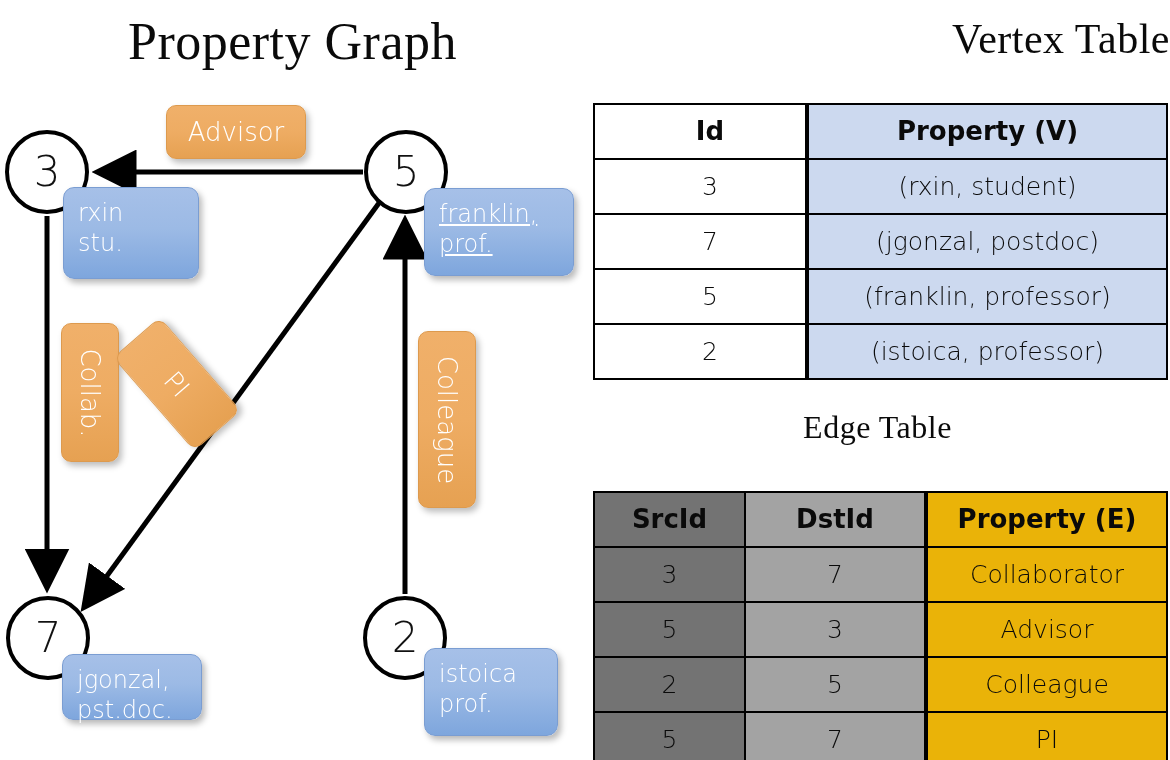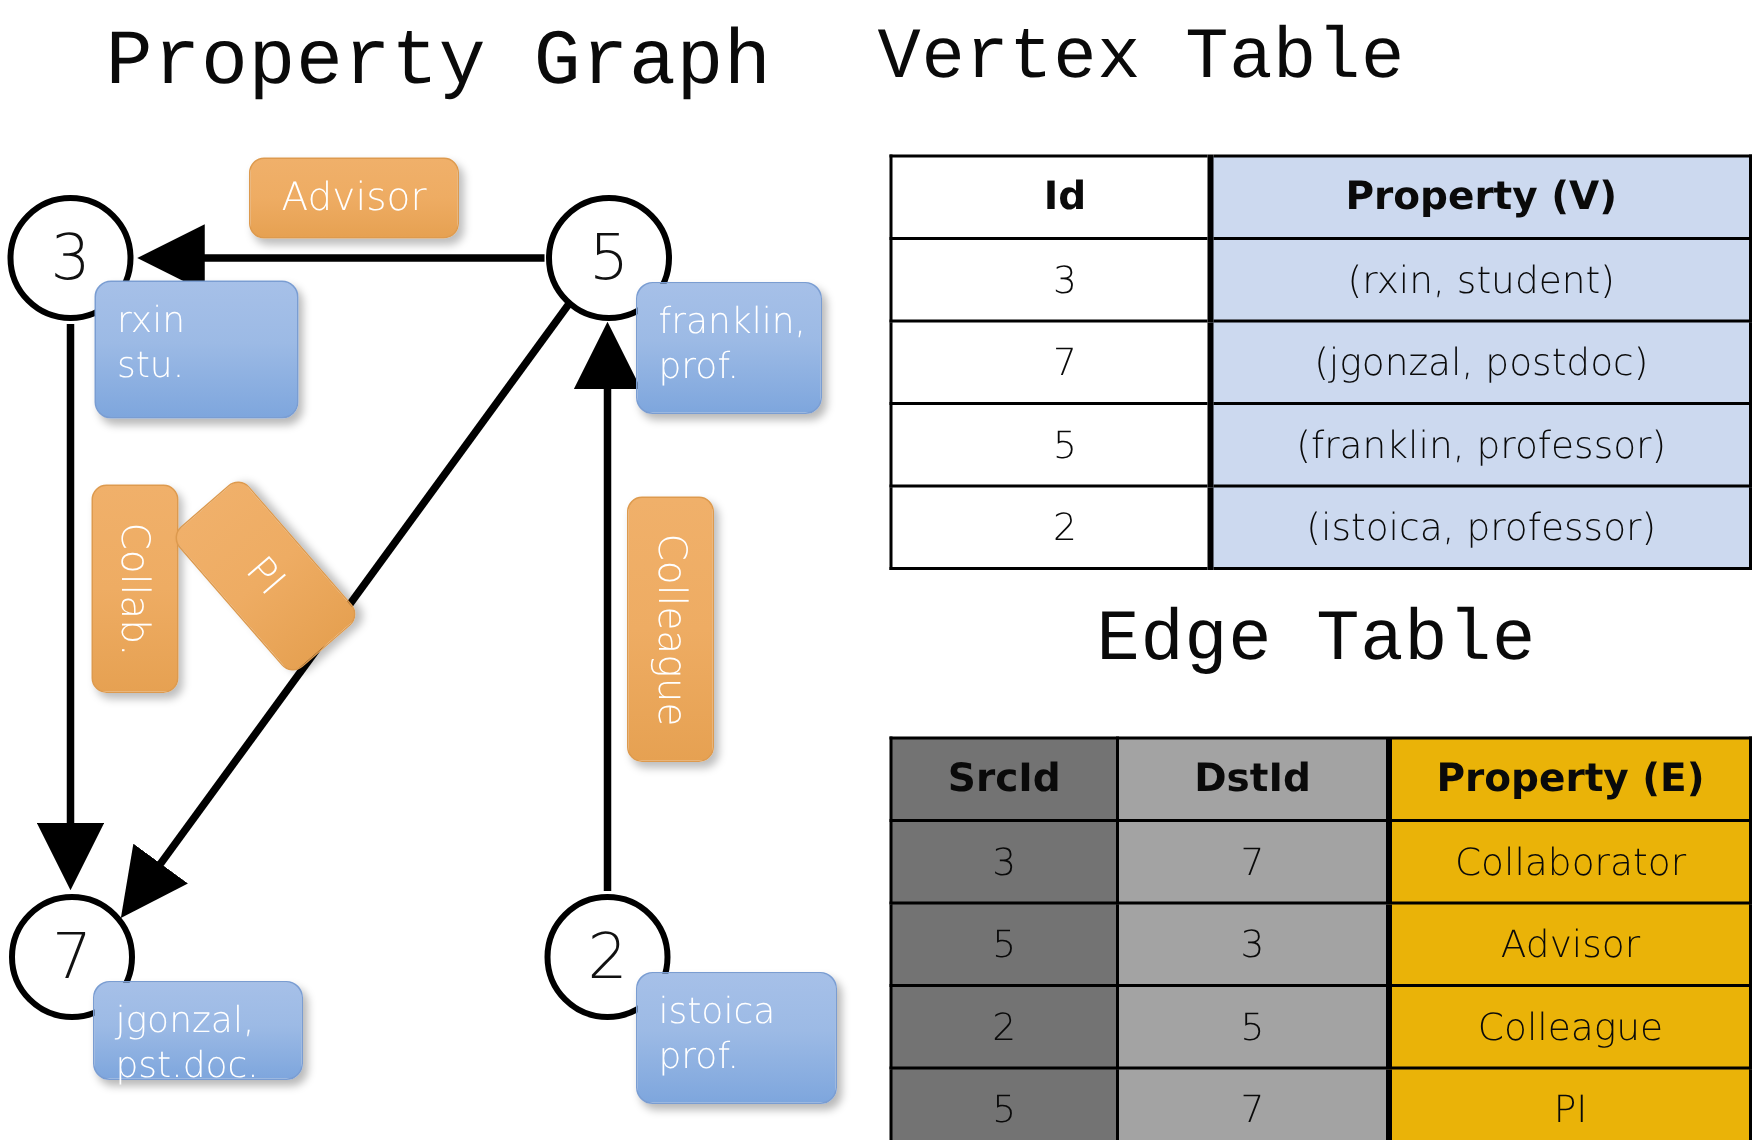--- a/index.html
+++ b/index.html
@@ -12,42 +12,42 @@
     height: 760px;
     position: relative;
     overflow: hidden;
     font-family: "Liberation Sans", sans-serif;
     color: #000000;
   }
 
   
   .title {
     position: absolute;
-    font-family: Liberation Mono, monospace;
+    font-family: Liberation Serif, serif;
     font-weight: 300;
     color: #0a0a0a;
     white-space: nowrap;
     letter-spacing: 0.5px;
   }
   #title-property-graph {
     left: 0; top: 14px; width: 585px;
     text-align: center;
     font-size: 52px;
     line-height: 56px;
   }
   #title-vertex-table {
     left: 585px; top: 12px; width: 585px;
-    text-align: left;
-    font-size: 48px;
+    text-align: right;
+    font-size: 42px;
     line-height: 54px;
   }
   #title-edge-table {
     left: 585px; top: 400px; width: 585px;
     text-align: center;
-    font-size: 48px;
+    font-size: 32px;
     line-height: 54px;
   }
 
   
   #graph-panel {
     position: absolute;
     left: 0; top: 0;
     width: 585px; height: 760px;
   }
   #graph-edges {
@@ -91,21 +91,21 @@
     box-sizing: border-box;
     color: #ffffff;
     font-family: "DejaVu Sans", sans-serif;
     font-weight: 300;
     font-size: 24px;
     line-height: 30px;
     padding: 10px 0 0 14px;
     z-index: 4;
   }
   #vbox-rxin     { left: 63px;  top: 187px; width: 136px; height: 92px; }
-  #vbox-franklin { left: 424px; top: 188px; width: 124px; height: 88px; }
+  #vbox-franklin { left: 424px; top: 188px; width: 150px; height: 88px; text-decoration: underline; }
   #vbox-jgonzal  { left: 62px;  top: 654px; width: 140px; height: 66px; }
   #vbox-istoica  { left: 424px; top: 648px; width: 134px; height: 88px; }
   .prop-box-blue .line { display: block; }
 
   
   .prop-box-orange {
     position: absolute;
     background: linear-gradient(to bottom, #f0b06a 0%, #eeac63 50%, #e6a152 100%);
     border: 1px solid #dd9a4e;
     border-radius: 10px;

